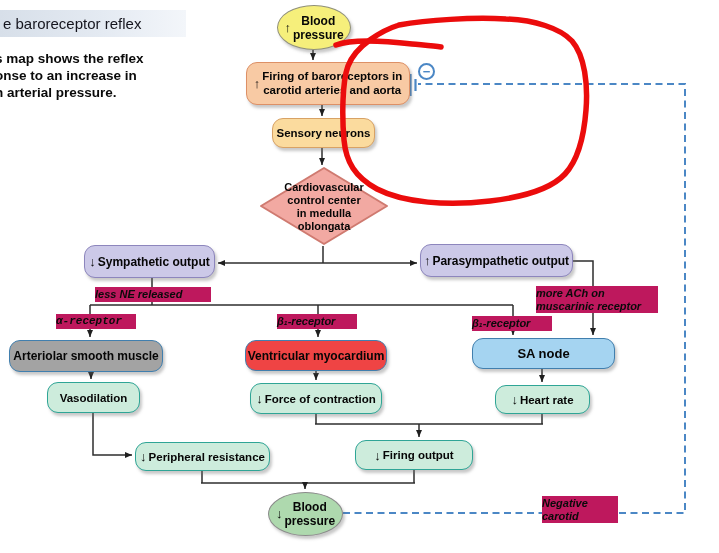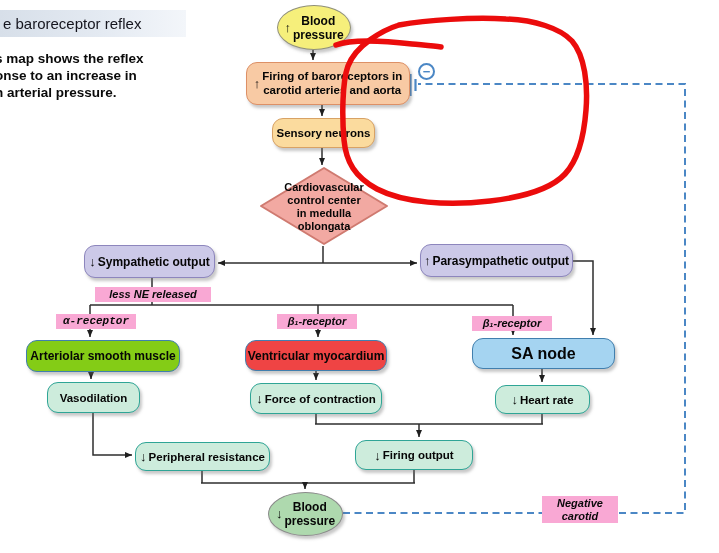--- a/index.html
+++ b/index.html
@@ -26,33 +26,33 @@
   .arrow-glyph{font-size:13px;margin-right:2px;}
   .lines{display:block;}
   .lines span{display:block;}
 
   #n-bp-up{left:277px;top:5px;width:74px;height:45px;background:#f6ef7b;border:1.5px solid #90907a;font-size:12px;line-height:14px;}
   #n-firing{left:246px;top:62px;width:164px;height:43px;background:#f8caa4;border:1.6px solid #dd9066;font-size:11.5px;line-height:13.5px;}
   #n-sensory{left:272px;top:118px;width:103px;height:30px;background:#fbdb9e;border:1.6px solid #d8a265;font-size:11.5px;}
   #n-cv-text{left:264px;top:180px;width:120px;height:54px;font-size:11px;line-height:13px;background:transparent;z-index:2;}
   #n-symp{left:84px;top:245px;width:131px;height:33px;background:#ccc9e8;border:1.6px solid #8d86bd;font-size:12px;}
   #n-para{left:420px;top:244px;width:153px;height:33px;background:#ccc9e8;border:1.6px solid #8d86bd;font-size:12px;}
-  #n-arteriolar{left:26px;top:340px;width:154px;height:32px;background:#84cc16;border:1.6px solid #417fae;font-size:12px;}
+  #n-arteriolar{left:9px;top:340px;width:154px;height:32px;background:#a3a3a3;border:1.6px solid #417fae;font-size:12px;}
   #n-ventricular{left:245px;top:340px;width:142px;height:31px;background:#ef4444;border:1.6px solid #417fae;font-size:12px;}
-  #n-sanode{left:472px;top:338px;width:143px;height:31px;background:#a5d4f1;border:1.6px solid #417fae;font-size:16px;}
+  #n-sanode{left:472px;top:338px;width:143px;height:31px;background:#a5d4f1;border:1.6px solid #417fae;font-size:13px;}
   #n-vasodilation{left:47px;top:382px;width:93px;height:31px;background:#cdecdc;border:1.6px solid #2fa596;font-size:11.5px;}
   #n-force{left:250px;top:383px;width:132px;height:31px;background:#cdecdc;border:1.6px solid #2fa596;font-size:11.5px;}
   #n-heartrate{left:495px;top:385px;width:95px;height:29px;background:#cdecdc;border:1.6px solid #2fa596;font-size:11.5px;}
   #n-peripheral{left:135px;top:442px;width:135px;height:29px;background:#cdecdc;border:1.6px solid #2fa596;font-size:11.5px;}
   #n-cardiac{left:355px;top:440px;width:118px;height:30px;background:#cdecdc;border:1.6px solid #2fa596;font-size:11.5px;}
   #n-bp-down{left:268px;top:492px;width:75px;height:44px;background:#aed9ae;border:1.5px solid #8a8a8a;font-size:12px;line-height:14px;}
 
   
   .ann{position:absolute;z-index:2;font-weight:bold;font-style:italic;font-size:11px;
-       line-height:12.5px;text-align:center;background:#f9a8d4;padding:1px 0;color:#0a0a0a;}
+       line-height:12.5px;background:#be185d;padding:1px 0;color:#0a0a0a;}
   #l-lessne{left:95px;top:287px;width:116px;}
   #l-alpha{left:56px;top:314px;width:80px;font-family:Liberation Mono, monospace;}
   #l-beta1m{left:277px;top:314px;width:80px;}
   #l-beta1r{left:472px;top:316px;width:80px;}
   #l-moreach{left:536px;top:286px;width:122px;}
   #l-negfb{left:542px;top:496px;width:76px;}
 
   
   #minus-circle{position:absolute;left:418px;top:63px;width:17px;height:17px;z-index:2;
       border:2px solid #4b87c5;border-radius:50%;box-sizing:border-box;
@@ -205,20 +205,26 @@
     <span class="lines">
       <span>Blood</span>
       <span>pressure</span>
     </span>
   </div>
 
   <div id="l-lessne" class="ann">less NE released</div>
   <div id="l-alpha" class="ann">α-receptor</div>
   <div id="l-beta1m" class="ann">β₁-receptor</div>
   <div id="l-beta1r" class="ann">β₁-receptor</div>
+  <div id="l-moreach" class="ann">
+    <span class="lines">
+      <span>more ACh on</span>
+      <span>muscarinic receptor</span>
+    </span>
+  </div>
   <div id="l-negfb" class="ann">
     <span class="lines">
       <span>Negative</span>
       <span>carotid</span>
     </span>
   </div>
 
   <div id="minus-circle">−</div>
 
   <svg id="red-layer" width="719" height="553" viewBox="0 0 719 553">

